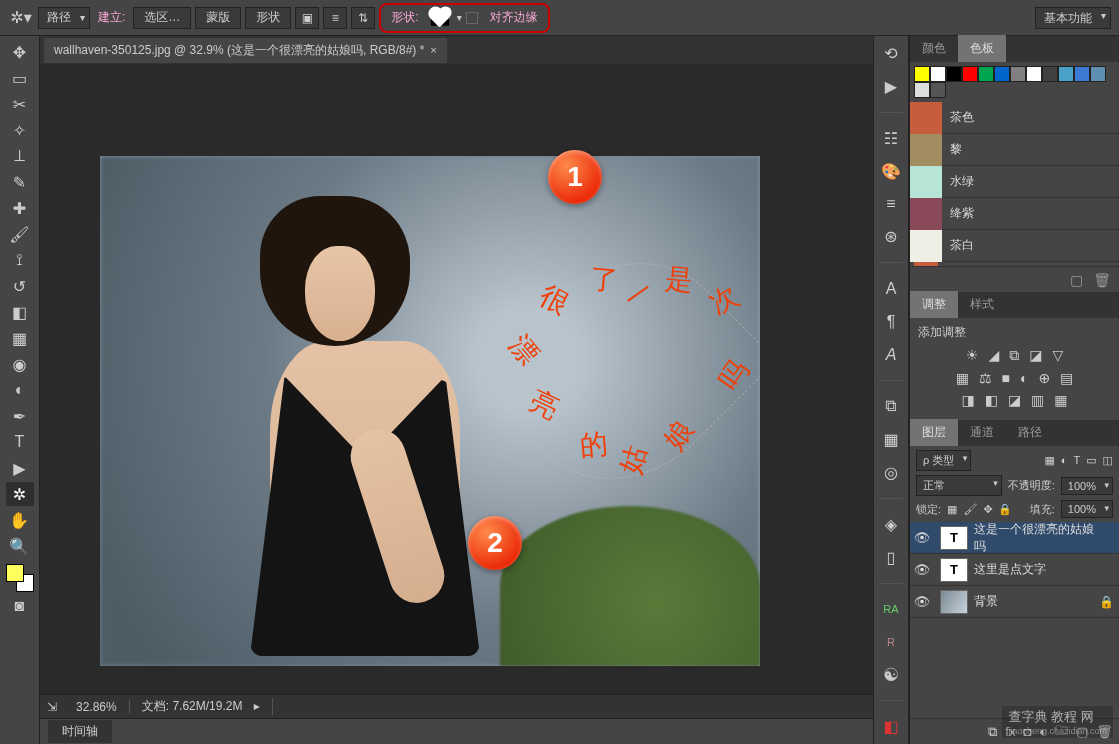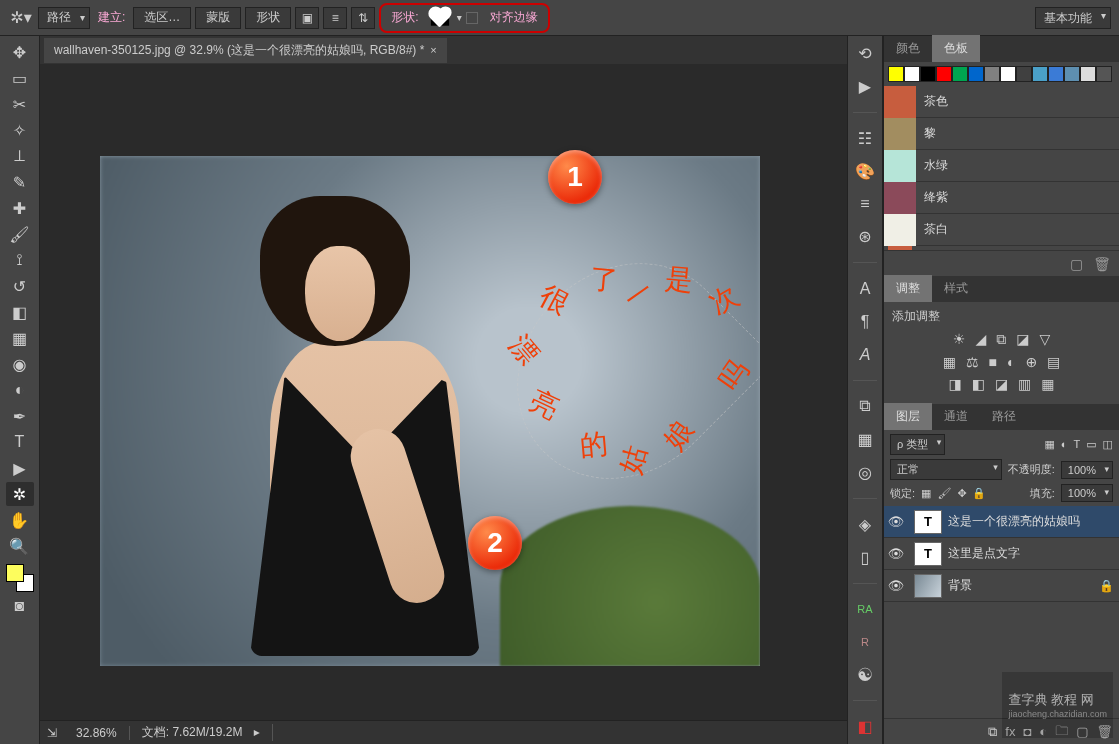--- a/index.html
+++ b/index.html
@@ -53,21 +53,21 @@
 .badge1 { left: 508px; top: 86px; }
 .badge2 { left: 428px; top: 452px; }
 .statusbar { height: 24px; background: #333; display: flex; align-items: center; font-size: 12px; color: #ccc; border-top: 1px solid #222; }
 .status-seg { padding: 0 12px; border-right: 1px solid #555; }
 .status-icon { width: 24px; display: flex; align-items: center; justify-content: center; }
 .timeline-bar { height: 26px; background: #454545; display: flex; align-items: center; font-size: 12px; color: #ccc; padding: 0 8px; border-top: 1px solid #222; }
 .timeline-tab { background: #333; padding: 3px 14px; }
 .side-dock { width: 36px; background: #454545; display: flex; flex-direction: column; align-items: center; padding: 6px 0; gap: 10px; border-left: 1px solid #222; border-right: 1px solid #222; }
 .dock-icon { width: 24px; height: 24px; display: flex; align-items: center; justify-content: center; color: #ccc; font-size: 16px; }
 .dock-sep { width: 24px; height: 1px; background: #555; margin: 4px 0; }
-.panels { width: 236px; background: #454545; display: flex; flex-direction: column; border-left: 1px solid #222; }
+.panels { width: 210px; background: #454545; display: flex; flex-direction: column; border-left: 1px solid #222; }
 .panel-tabs { height: 26px; display: flex; align-items: flex-end; background: #333; }
 .ptab { font-size: 12px; color: #999; padding: 5px 12px; cursor: pointer; }
 .ptab.act { background: #737373; color: #ddd; }
 .swatches-grid { display: flex; flex-wrap: wrap; padding: 4px; gap: 0; }
 .sw { width: 16px; height: 16px; border: 1px solid #222; }
 .swatch-list { display: flex; flex-direction: column; }
 .sw-row { display: flex; align-items: center; height: 32px; border-bottom: 1px solid #333; }
 .sw-chip { width: 32px; height: 32px; }
 .sw-name { font-size: 12px; color: #ddd; padding-left: 8px; }
 .sw-underline { height: 4px; background: #c75d3e; width: 24px; margin-left: 4px; }
@@ -81,21 +81,21 @@
 .lc-dd::after { content: "▾"; position: absolute; right: 3px; font-size: 9px; }
 .lc-icons { display: flex; gap: 6px; margin-left: auto; color: #ccc; }
 .layer-list { flex: 1; }
 .layer-row { display: flex; align-items: center; height: 32px; border-bottom: 1px solid #333; font-size: 12px; color: #ddd; }
 .layer-row.sel { background: #2f4a6a; }
 .eye { width: 24px; display: flex; align-items: center; justify-content: center; font-size: 13px; }
 .layer-thumb { width: 28px; height: 24px; background: #222; border: 1px solid #666; margin: 0 6px; display: flex; align-items: center; justify-content: center; font-size: 13px; }
 .layer-name { flex: 1; }
 .lock { width: 20px; color: #999; font-size: 12px; }
 .layers-footer { height: 26px; display: flex; align-items: center; justify-content: flex-end; gap: 8px; padding: 0 6px; color: #ccc; font-size: 13px; border-top: 1px solid #333; }
-.watermark { position: absolute; right: 6px; bottom: 6px; color: rgba(255,255,255,0.6); font-size: 13px; background: rgba(0,0,0,0.2); padding: 19px 6px; pointer-events: none; }
+.watermark { position: absolute; right: 6px; bottom: 6px; color: rgba(255,255,255,0.6); font-size: 13px; background: rgba(0,0,0,0.2); padding: 2px 6px; pointer-events: none; }
 .watermark .sub { font-size: 9px; display: block; color: rgba(255,255,255,0.4); }
 </style>
 </head>
 <body>
 
 <div class="app">
 
 
   <div class="optionsbar">
     <div class="optionsbar-left">
@@ -189,20 +189,23 @@
       </div>
       <div class="statusbar">
         <div class="status-icon">⇲</div>
         <div class="status-seg">32.86%</div>
         <div class="status-seg">
           <span>文档:</span>
           <span>7.62M/19.2M</span>
           <span style="margin-left:8px">▸</span>
         </div>
       </div>
+      <div class="timeline-bar">
+        <div class="timeline-tab">时间轴</div>
+      </div>
     </div>
 
     <div class="side-dock">
       <div class="dock-icon">⟲</div>
       <div class="dock-icon">▶</div>
       <div class="dock-sep"></div>
       <div class="dock-icon">☷</div>
       <div class="dock-icon">🎨</div>
       <div class="dock-icon">≡</div>
       <div class="dock-icon">⊛</div>

